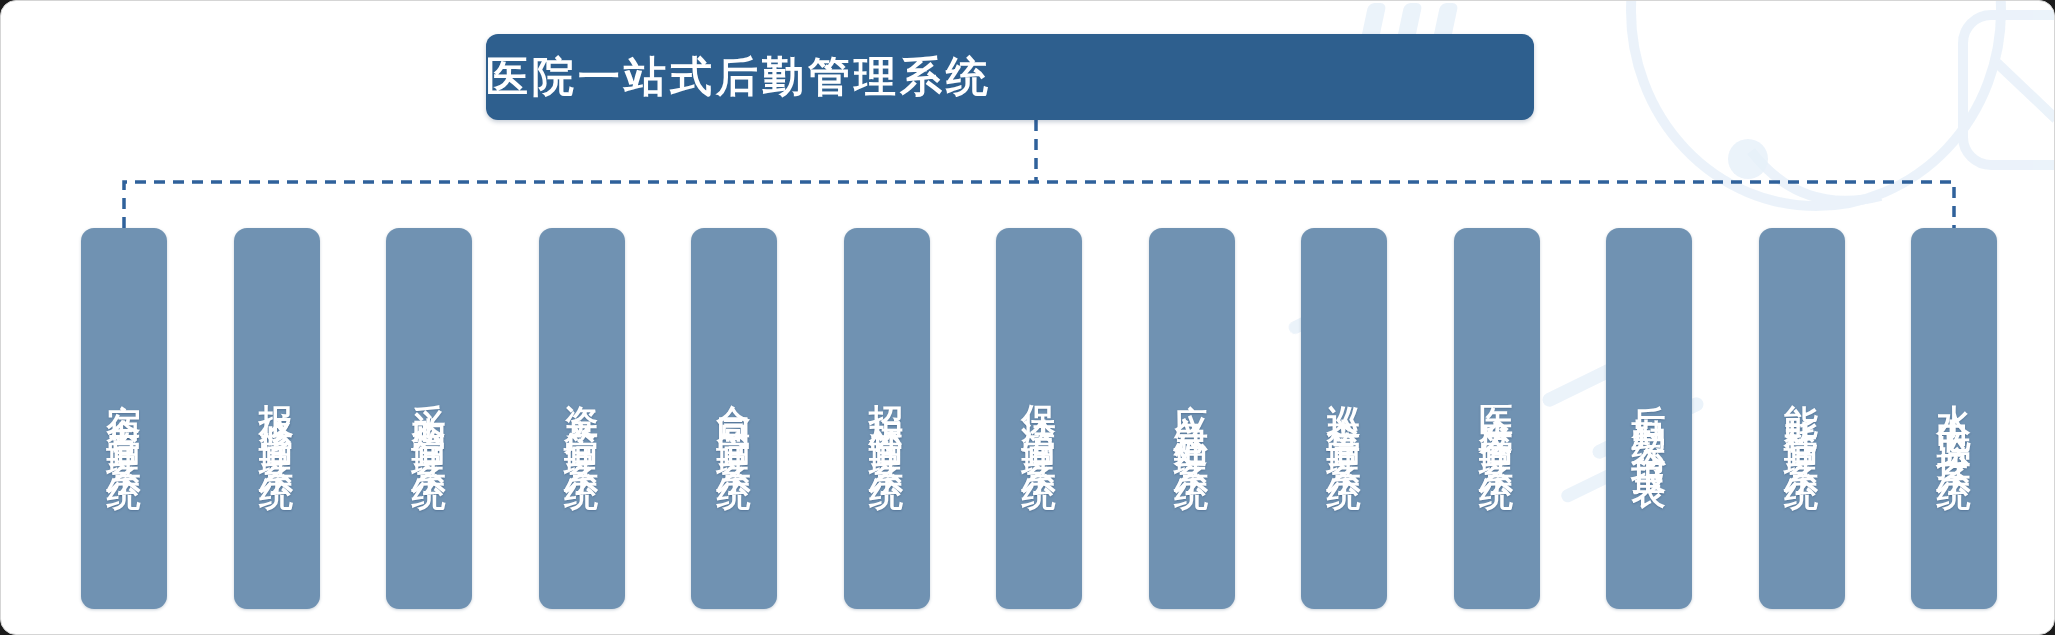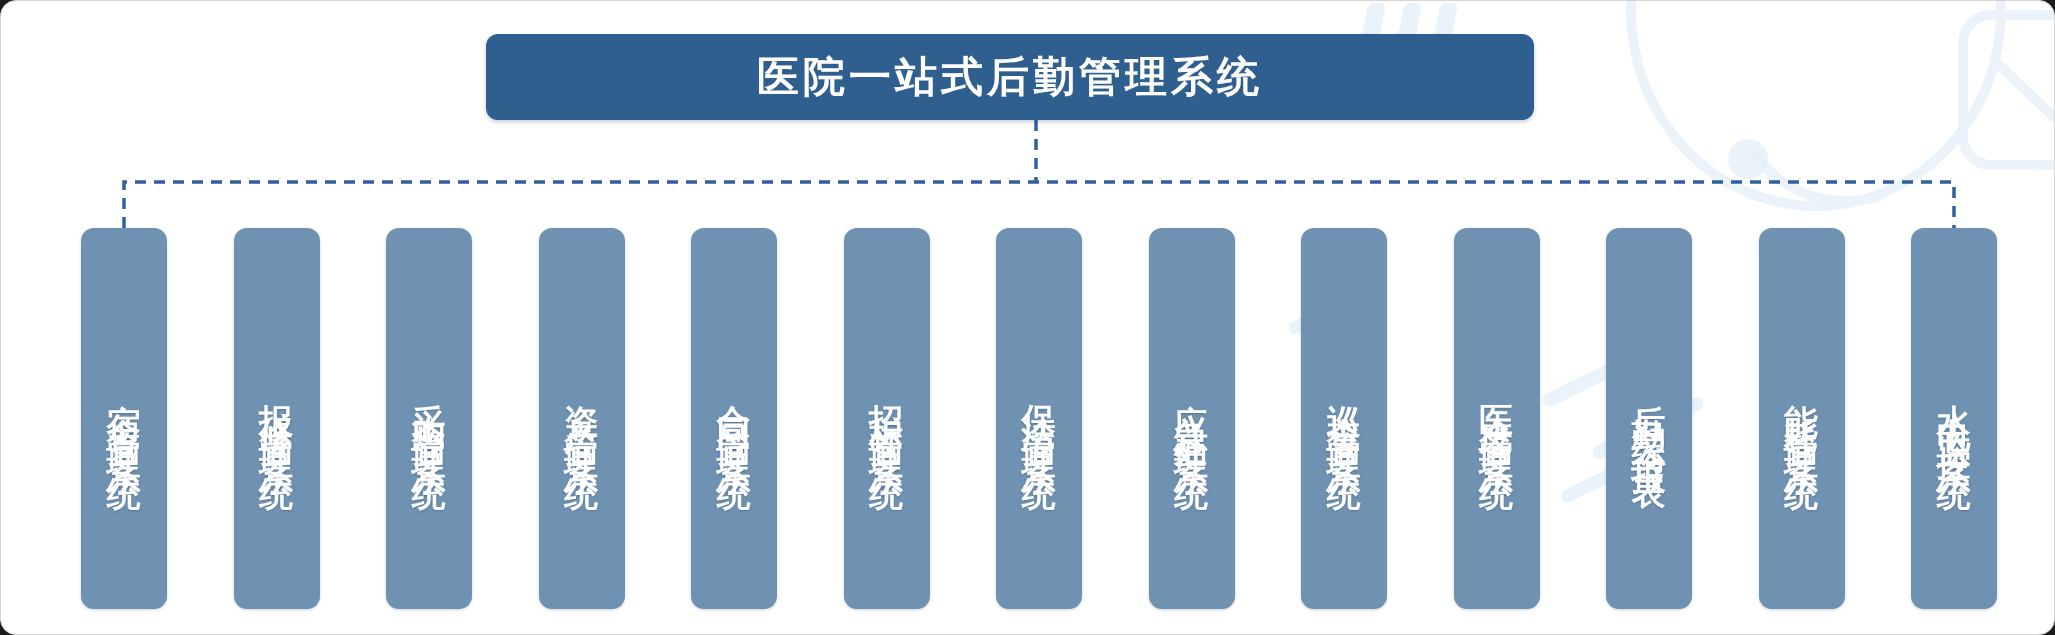--- a/index.html
+++ b/index.html
@@ -31,21 +31,20 @@
   .root-node {
     position: absolute;
     left: 485px;
     top: 33px;
     width: 1048px;
     height: 86px;
     background: var(--root-fill, #2e5f8e);
     border-radius: 12px;
     display: flex;
     align-items: center;
-    justify-content: center;
     box-shadow: 0 2px 4px rgba(30,60,95,.25);
   }
   .root-node .root-label {
     color: var(--label-text, #ffffff);
     font-size: 42px;
     font-weight: 700;
     letter-spacing: 4px;
     white-space: nowrap;
   }
   svg.connector {

